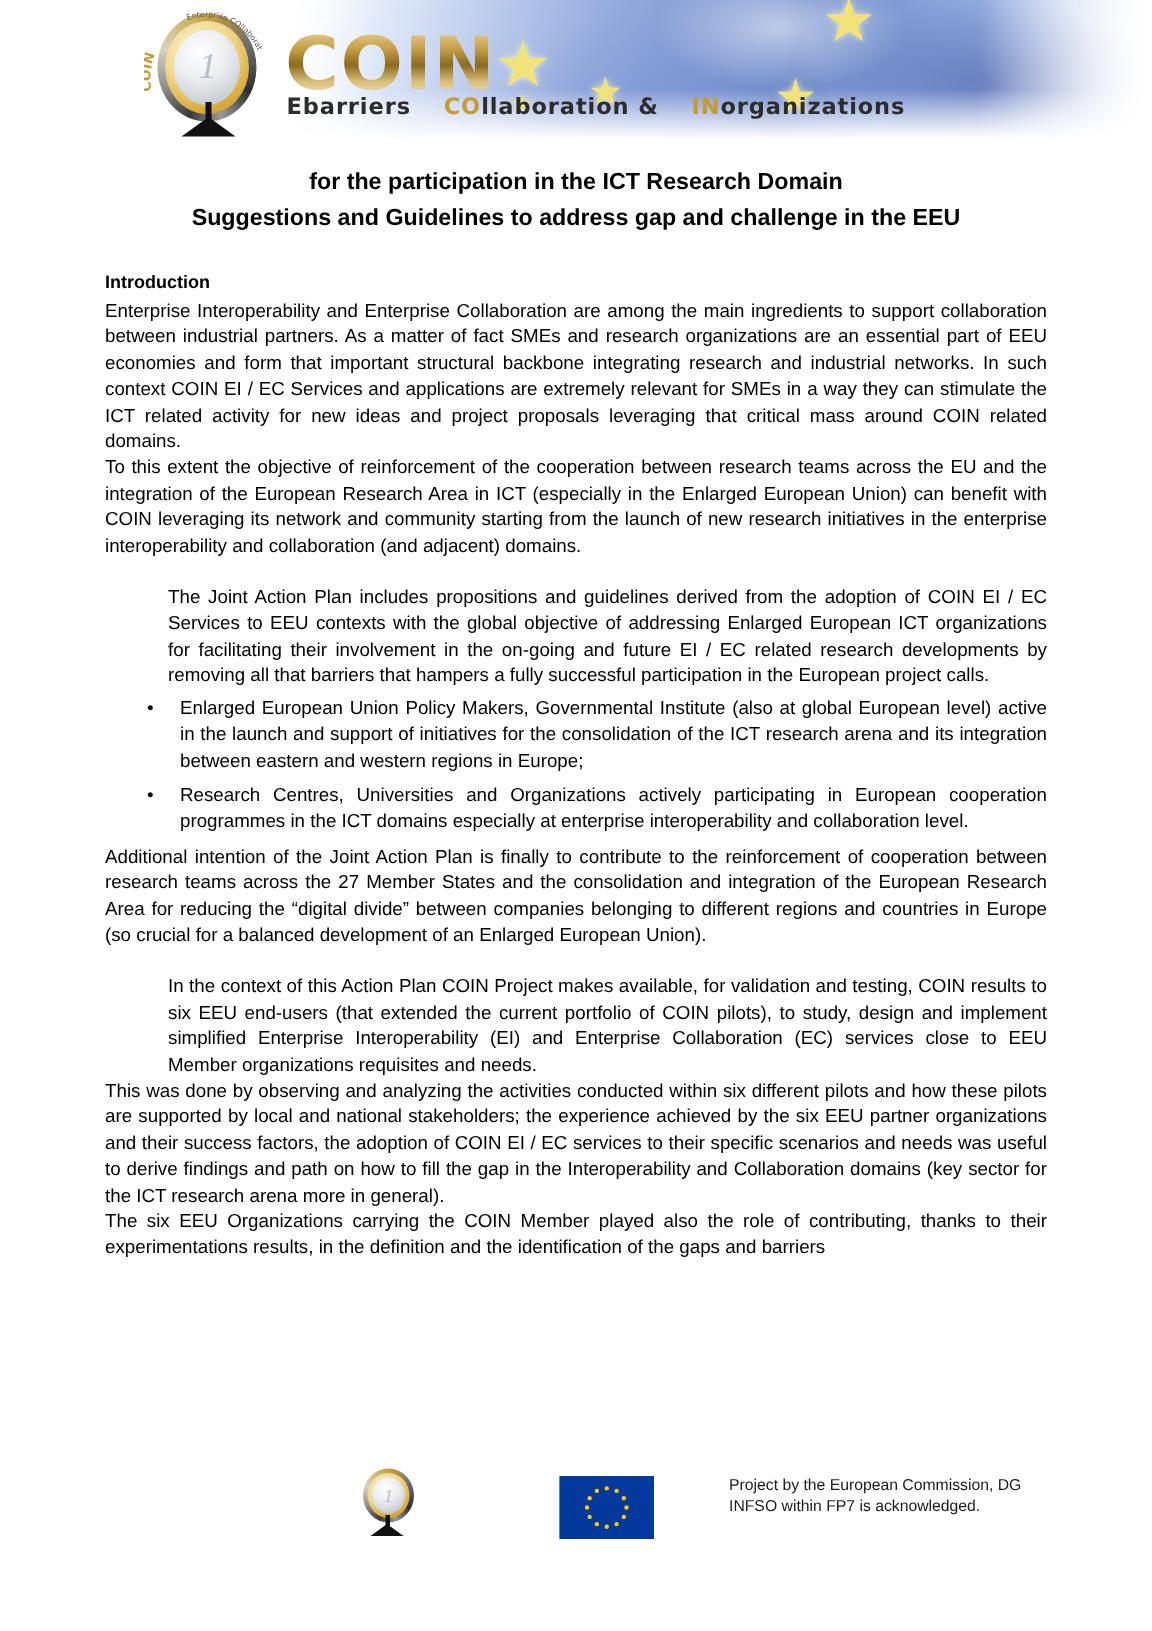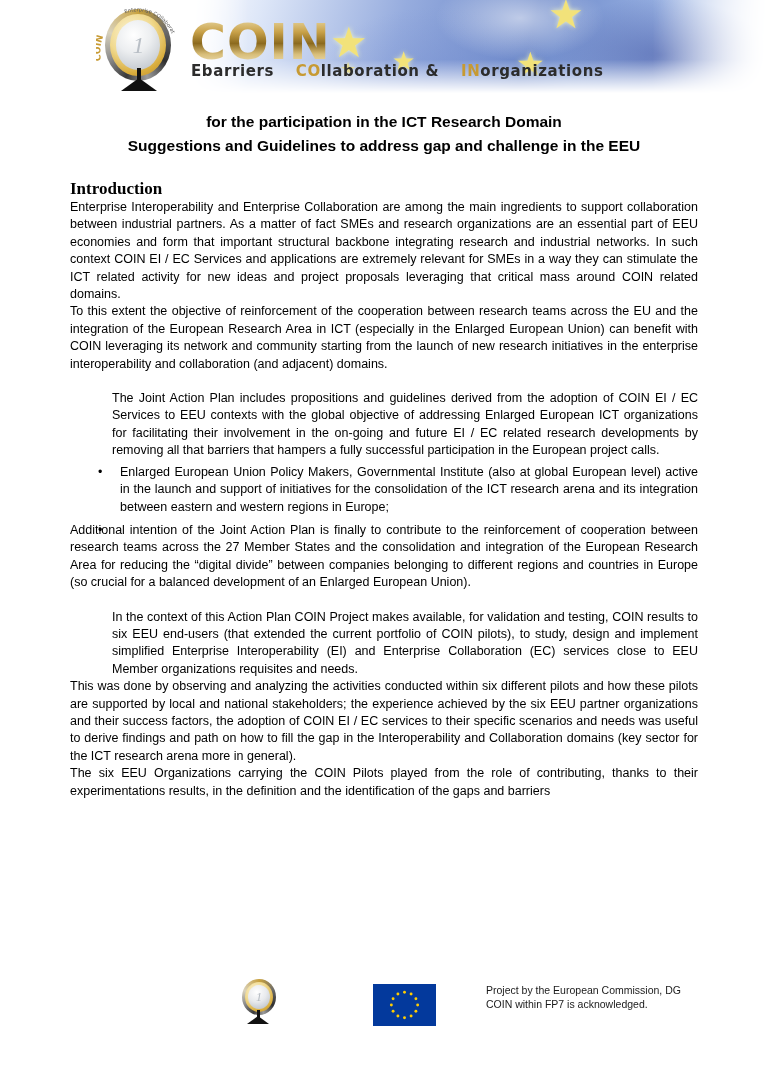--- a/index.html
+++ b/index.html
@@ -162,23 +162,23 @@
   }
 
   
   .doc-body {
     position: absolute;
     left: 70px;
     top: 180px;
     width: 628px;
   }
   .sec-head {
-    font-family: Liberation Serif, serif;
+    font-family: Liberation Sans, sans-serif;
     font-weight: bold;
-    font-size: 17px;
+    font-size: 12px;
     line-height: 17px;
     margin: 0 0 2px 0;
   }
   .para {
     font-family: "Liberation Sans", sans-serif;
     font-size: 12.5px;
     line-height: 17.4px;
     text-align: justify;
     margin: 0 0 0px 0;
   }
@@ -342,28 +342,29 @@
 
     <p class="para gap-before">The Joint Action Plan includes propositions and guidelines derived from the adoption of COIN EI / EC Services to EEU contexts with the global objective of addressing Enlarged European ICT organizations for facilitating their involvement in the on-going and future EI / EC related research developments by removing all that barriers that hampers a fully successful participation in the European project calls.</p>
 
     <ul class="bullets">
       <li>
         <span class="bullet-dot">•</span>
         <span>Enlarged European Union Policy Makers, Governmental Institute (also at global European level) active in the launch and support of initiatives for the consolidation of the ICT research arena and its integration between eastern and western regions in Europe;</span>
       </li>
       <li>
         <span class="bullet-dot">•</span>
+        <span>Research Centres, Universities and Organizations actively participating in European cooperation programmes in the ICT domains especially at enterprise interoperability and collaboration level.</span>
       </li>
     </ul>
 
     <p class="para">Additional intention of the Joint Action Plan is finally to contribute to the reinforcement of cooperation between research teams across the 27 Member States and the consolidation and integration of the European Research Area for reducing the “digital divide” between companies belonging to different regions and countries in Europe (so crucial for a balanced development of an Enlarged European Union).</p>
 
     <p class="para gap-before">In the context of this Action Plan COIN Project makes available, for validation and testing, COIN results to six EEU end-users (that extended the current portfolio of COIN pilots), to study, design and implement simplified Enterprise Interoperability (EI) and Enterprise Collaboration (EC) services close to EEU Member organizations requisites and needs.</p>
     <p class="para">This was done by observing and analyzing the activities conducted within six different pilots and how these pilots are supported by local and national stakeholders; the experience achieved by the six EEU partner organizations and their success factors, the adoption of COIN EI / EC services to their specific scenarios and needs was useful to derive findings and path on how to fill the gap in the Interoperability and Collaboration domains (key sector for the ICT research arena more in general).</p>
-    <p class="para">The six EEU Organizations carrying the COIN Pilots played from the role of contributing, thanks to their experimentations results, in the definition and the identification of the gaps and barriers</p>
+    <p class="para">The six EEU Organizations carrying the COIN Member played also the role of contributing, thanks to their experimentations results, in the definition and the identification of the gaps and barriers</p>
   </div>
 
   <div class="footer">
 
     <div class="footer-coin">
       <div class="fring"></div>
       <div class="fring-inner"></div>
       <div class="fface"></div>
       <div class="fnum">1</div>
       <div class="fstem"></div>
@@ -385,17 +386,17 @@
           <circle cx="20.1" cy="27.25" r="1.45"></circle>
           <circle cx="18.35" cy="21.0" r="1.45"></circle>
           <circle cx="20.1" cy="14.75" r="1.45"></circle>
           <circle cx="24.9" cy="9.95" r="1.45"></circle>
         </g>
       </svg>
     </div>
 
     <div class="footer-note">
       <div>Project by the European Commission, DG</div>
-      <div>COIN within FP7 is acknowledged.</div>
+      <div>INFSO within FP7 is acknowledged.</div>
     </div>
   </div>
 
 </div>
 
 </body></html>

